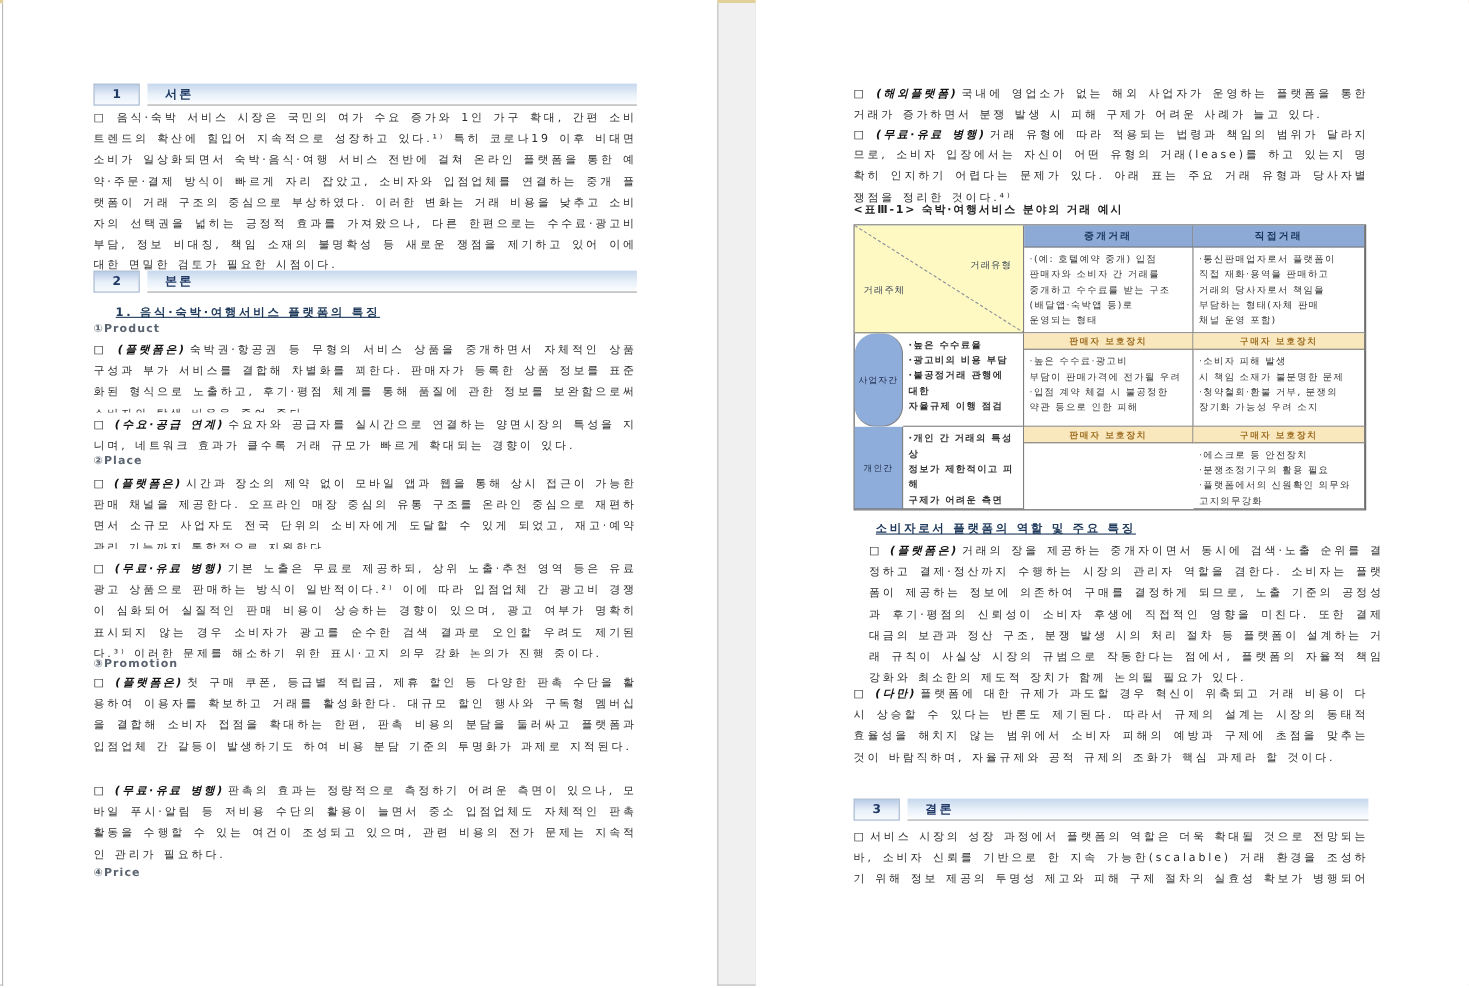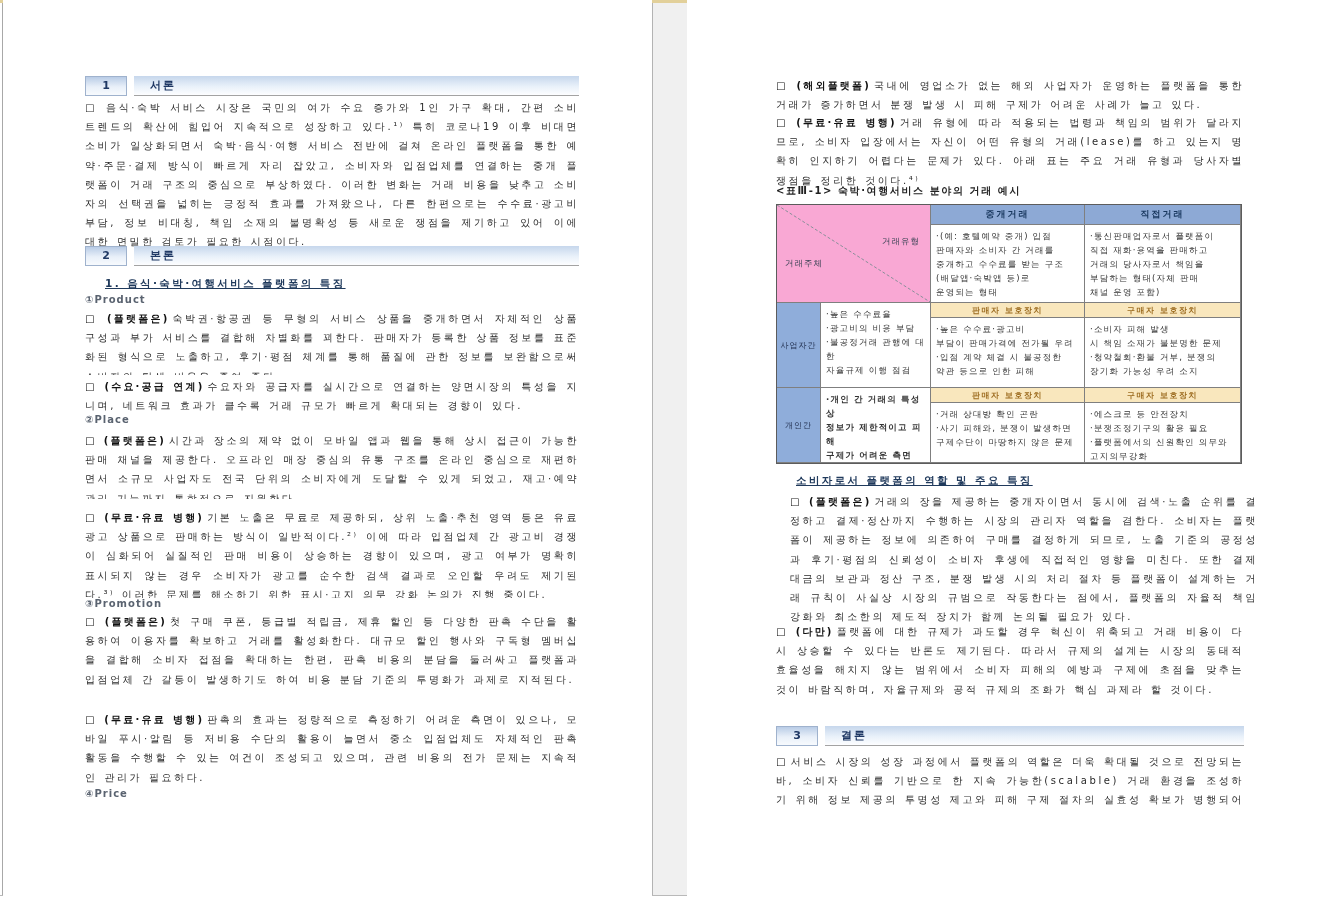--- a/index.html
+++ b/index.html
@@ -36,21 +36,21 @@
     background:linear-gradient(180deg,#c6d7ec 0%,#e9f1fa 55%,#fdfeff 100%);
     border-bottom:1px solid #a3a3a3;
     color:#1f3864;font-weight:bold;font-size:11px;letter-spacing:2px;
   }
   
   .para{
     position:absolute;margin:0;overflow:hidden;
     font-size:10px;line-height:19.2px;color:#2a2a2a;text-align:justify;
     letter-spacing:2.6px;word-spacing:1px;
   }
-  .para .lead{color:#111;margin-right:3px;letter-spacing:2.2px;}
+  .para .lead{color:#111;margin-right:3px;letter-spacing:2.2px;font-style:italic;}
   .heading{
     position:absolute;overflow:hidden;white-space:nowrap;
     font-size:10.5px;font-weight:bold;color:#203a5c;text-decoration:underline;letter-spacing:2.4px;margin-left:20px;
   }
   .subhead{
     position:absolute;font-size:10px;color:#5a6370;letter-spacing:1px;font-weight:bold;
   }
   .tcaption{
     position:absolute;font-size:10px;font-weight:bold;color:#222;letter-spacing:1.6px;white-space:nowrap;
   }
@@ -71,21 +71,21 @@
     display:flex;align-items:center;justify-content:center;text-align:center;padding:2px;
   }
   .tc-cream{
     background:#f9e7bd;color:#9c6b1f;font-size:8px;font-weight:bold;
     display:flex;align-items:center;justify-content:center;letter-spacing:1.5px;
   }
   .tc-cell{
     font-size:8.5px;line-height:14px;color:#333;padding:4px 5px;
     white-space:pre-line;letter-spacing:1.2px;overflow:hidden;text-align:left;
   }
-  .tc-diag{position:relative;background:#f9a8d4;}
+  .tc-diag{position:relative;background:#fef9c3;}
   .tc-diag svg{position:absolute;inset:0;width:100%;height:100%;}
   .diag-label{position:absolute;font-size:8.5px;color:#3a4355;letter-spacing:1px;}
   .diag-top{right:10px;top:32%;}
   .diag-bottom{left:8px;top:55%;}
 </style>
 </head>
 <body>
 
 <div class="top-line"></div>
 <div class="top-dashes"></div>
@@ -172,22 +172,22 @@
 판매자와 소비자 간 거래를
 중개하고 수수료를 받는 구조
 (배달앱·숙박앱 등)로
 운영되는 형태</div>
       <div class="tc-cell" style="grid-column:4;grid-row:2;">·통신판매업자로서 플랫폼이
 직접 재화·용역을 판매하고
 거래의 당사자로서 책임을
 부담하는 형태(자체 판매
 채널 운영 포함)</div>
 
-      <div class="tc-label" style="grid-column:1;grid-row:3/5;">사업자간</div>
-      <div class="tc-cell" style="grid-column:2;grid-row:3/5;">·높은 수수료율
+      <div class="tc-label" style="grid-column:1;grid-row:3/5;border-radius:19px;">사업자간</div>
+      <div class="tc-cell" style="grid-column:2;grid-row:3/5;font-weight:bold;">·높은 수수료율
 ·광고비의 비용 부담
 ·불공정거래 관행에 대한
 자율규제 이행 점검</div>
       <div class="tc-cream" style="grid-column:3;grid-row:3;">판매자 보호장치</div>
       <div class="tc-cream" style="grid-column:4;grid-row:3;">구매자 보호장치</div>
       <div class="tc-cell" style="grid-column:3;grid-row:4;">·높은 수수료·광고비
 부담이 판매가격에 전가될 우려
 ·입점 계약 체결 시 불공정한
 약관 등으로 인한 피해</div>
       <div class="tc-cell" style="grid-column:4;grid-row:4;">·소비자 피해 발생
@@ -195,23 +195,20 @@
 ·청약철회·환불 거부, 분쟁의
 장기화 가능성 우려 소지</div>
 
       <div class="tc-label" style="grid-column:1;grid-row:5/7;">개인간</div>
       <div class="tc-cell" style="grid-column:2;grid-row:5/7;font-weight:bold;">·개인 간 거래의 특성상
 정보가 제한적이고 피해
 구제가 어려운 측면
 ·안전결제의 필요성</div>
       <div class="tc-cream" style="grid-column:3;grid-row:5;">판매자 보호장치</div>
       <div class="tc-cream" style="grid-column:4;grid-row:5;">구매자 보호장치</div>
-      <div class="tc-cell" style="grid-column:3;grid-row:6;">·거래 상대방 확인 곤란
-·사기 피해와, 분쟁이 발생하면
-구제수단이 마땅하지 않은 문제</div>
       <div class="tc-cell" style="grid-column:4;grid-row:6;">·에스크로 등 안전장치
 ·분쟁조정기구의 활용 필요
 ·플랫폼에서의 신원확인 의무와
 고지의무강화</div>
     </div>
 
     <div class="heading" style="left:89px;top:474px;width:468px;">소비자로서 플랫폼의 역할 및 주요 특징</div>
 
     <p class="para" style="left:89px;top:492px;width:468px;height:130px;margin-left:14px;">
       <b class="lead">□ (플랫폼은)</b><span>거래의 장을 제공하는 중개자이면서 동시에 검색·노출 순위를 결정하고 결제·정산까지 수행하는 시장의 관리자 역할을 겸한다. 소비자는 플랫폼이 제공하는 정보에 의존하여 구매를 결정하게 되므로, 노출 기준의 공정성과 후기·평점의 신뢰성이 소비자 후생에 직접적인 영향을 미친다. 또한 결제 대금의 보관과 정산 구조, 분쟁 발생 시의 처리 절차 등 플랫폼이 설계하는 거래 규칙이 사실상 시장의 규범으로 작동한다는 점에서, 플랫폼의 자율적 책임 강화와 최소한의 제도적 장치가 함께 논의될 필요가 있다.</span>

